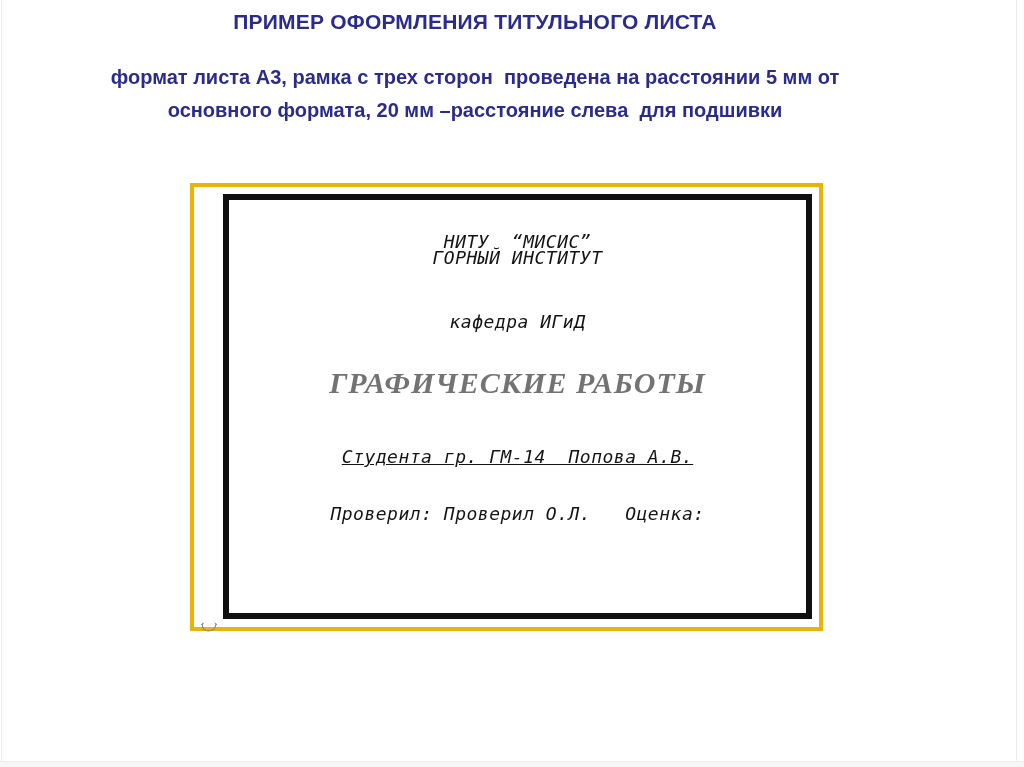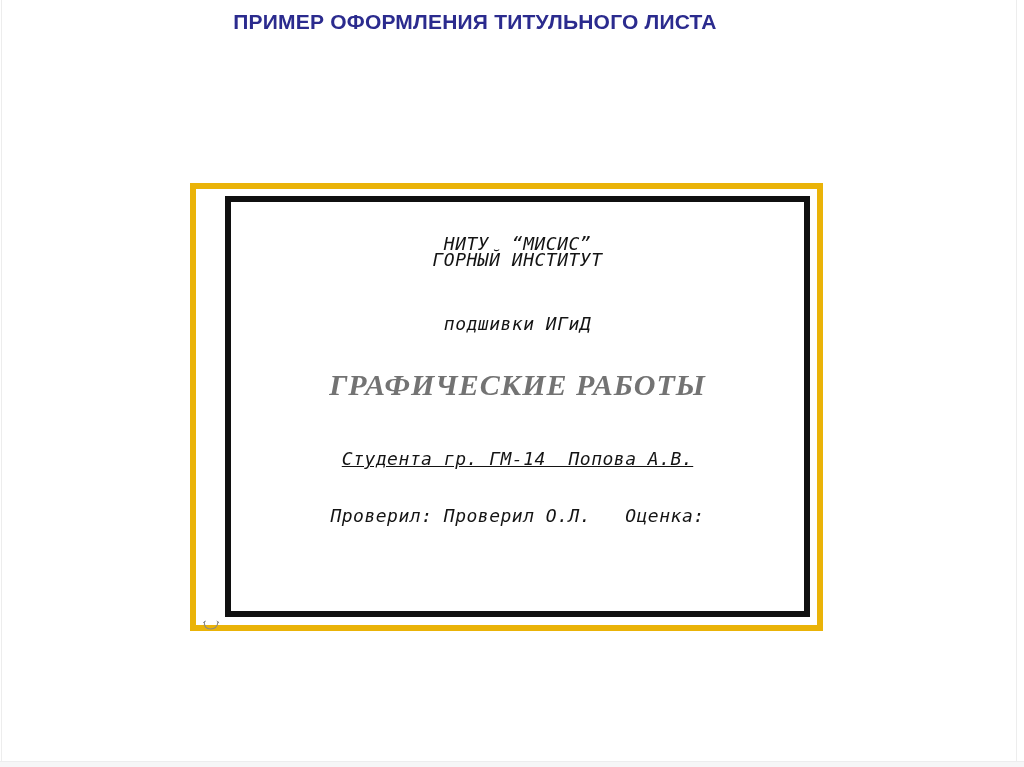--- a/index.html
+++ b/index.html
@@ -35,21 +35,21 @@
     line-height: 33px;
   }
   .slide-subtitle .sub-line { white-space: pre; }
 
   
   .paper {
     position: absolute;
     left: 190px; top: 183px;
     width: 633px; height: 448px;
     background: #ffffff;
-    border: 6px solid #eab308;
+    border: 4px solid #eab308;
   }
   .frame {
     position: absolute;
     left: 29px; top: 7px; right: 7px; bottom: 8px;
     border: 6px solid #101010;
   }
   .tp-line {
     position: absolute;
     left: 0; width: 100%;
     text-align: center;
@@ -99,28 +99,32 @@
     border-top: 1px solid #ededee;
   }
 </style>
 </head>
 <body>
 
 <div class="slide">
 
   <header class="slide-header">
     <div class="slide-title">ПРИМЕР ОФОРМЛЕНИЯ ТИТУЛЬНОГО ЛИСТА</div>
+    <div class="slide-subtitle">
+      <div class="sub-line">формат листа А3, рамка с трех сторон  проведена на расстоянии 5 мм от</div>
+      <div class="sub-line">основного формата, 20 мм –расстояние слева  для подшивки</div>
+    </div>
   </header>
 
   <div class="paper">
 
     <div class="frame">
       <div class="tp-line tp-org1">НИТУ  “МИСИС”</div>
       <div class="tp-line tp-org2">ГОРНЫЙ ИНСТИТУТ</div>
-      <div class="tp-line tp-dept">подшивки ИГиД</div>
+      <div class="tp-line tp-dept">кафедра ИГиД</div>
       <div class="tp-line tp-work">ГРАФИЧЕСКИЕ РАБОТЫ</div>
       <div class="tp-line tp-student">Студента гр. ГМ-14  Попова А.В.</div>
       <div class="tp-line tp-checked">Проверил: Проверил О.Л.   Оценка:</div>
     </div>
 
     <svg class="corner-scribble" width="18" height="11" viewBox="0 0 18 11">
       <path d="M2.5 1.5 C1.5 6.5, 4.5 9, 8.5 9 C12.5 9, 15.5 6.5, 16 1.8" stroke="#8a8a8a" stroke-width="1.1" fill="none" stroke-linecap="round"></path>
       <path d="M1.5 2.5 L3.5 1.2 M16.8 2.8 L15 1.2" stroke="#8a8a8a" stroke-width="1" fill="none" stroke-linecap="round"></path>
     </svg>
 

